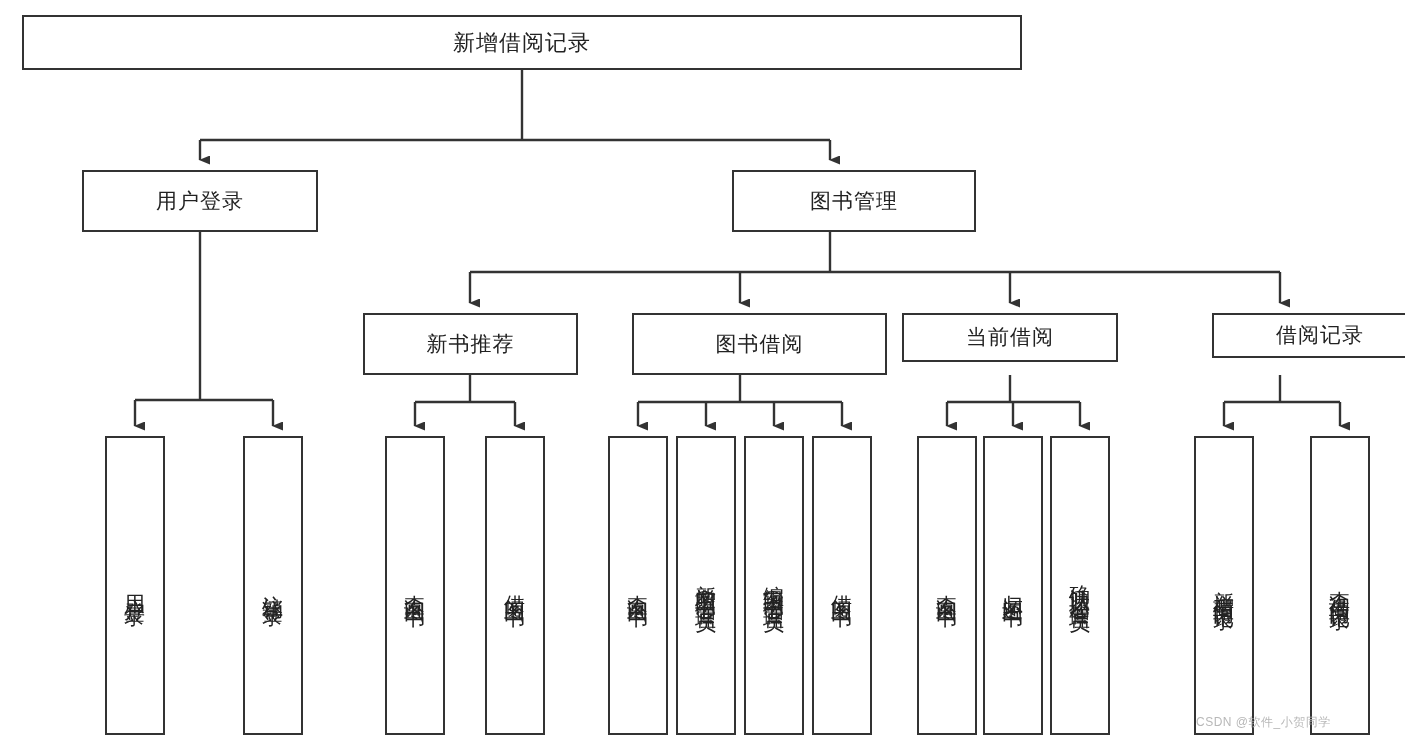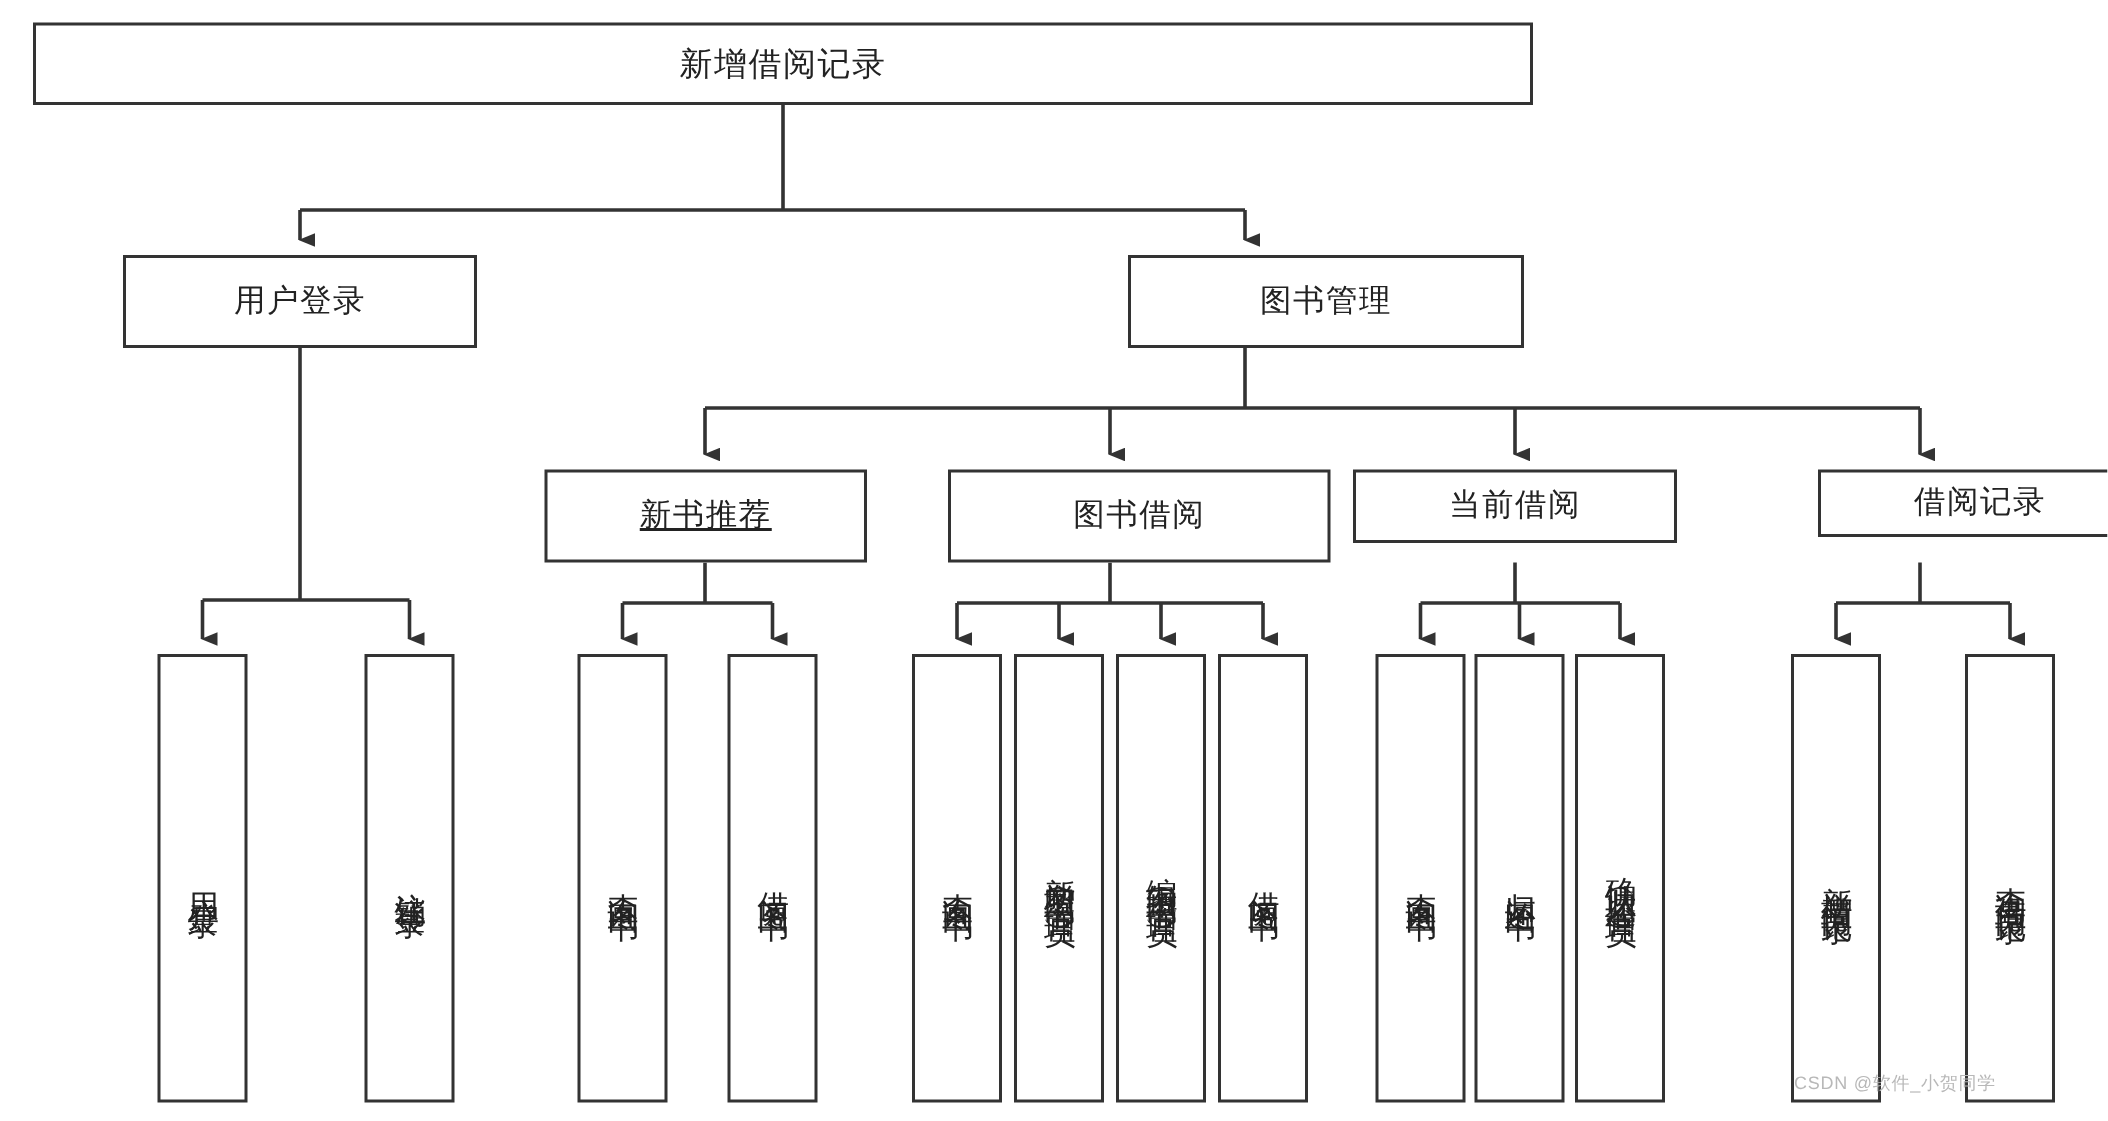--- a/index.html
+++ b/index.html
@@ -125,25 +125,25 @@
     </g>
   </svg>
 
   <div class="node horiz root" style="left:22px; top:15px; width:1000px; height:55px;">
     <span class="lbl">新增借阅记录</span>
   </div>
 
   <div class="node horiz" style="left:82px; top:170px; width:236px; height:62px;">
     <span class="lbl">用户登录</span>
   </div>
-  <div class="node horiz" style="left:752px; top:170px; width:264px; height:62px;">
+  <div class="node horiz" style="left:732px; top:170px; width:244px; height:62px;">
     <span class="lbl">图书管理</span>
   </div>
 
-  <div class="node horiz" style="left:363px; top:313px; width:215px; height:62px;text-decoration:underline;">
+  <div class="node horiz" style="left:363px; top:313px; width:215px; height:62px;">
     <span class="lbl">新书推荐</span>
   </div>
   <div class="node horiz" style="left:632px; top:313px; width:255px; height:62px;">
     <span class="lbl">图书借阅</span>
   </div>
   <div class="node horiz" style="left:902px; top:313px; width:216px; height:49px;">
     <span class="lbl">当前借阅</span>
   </div>
   <div class="node horiz" style="left:1212px; top:313px; width:216px; height:45px;">
     <span class="lbl">借阅记录</span>

